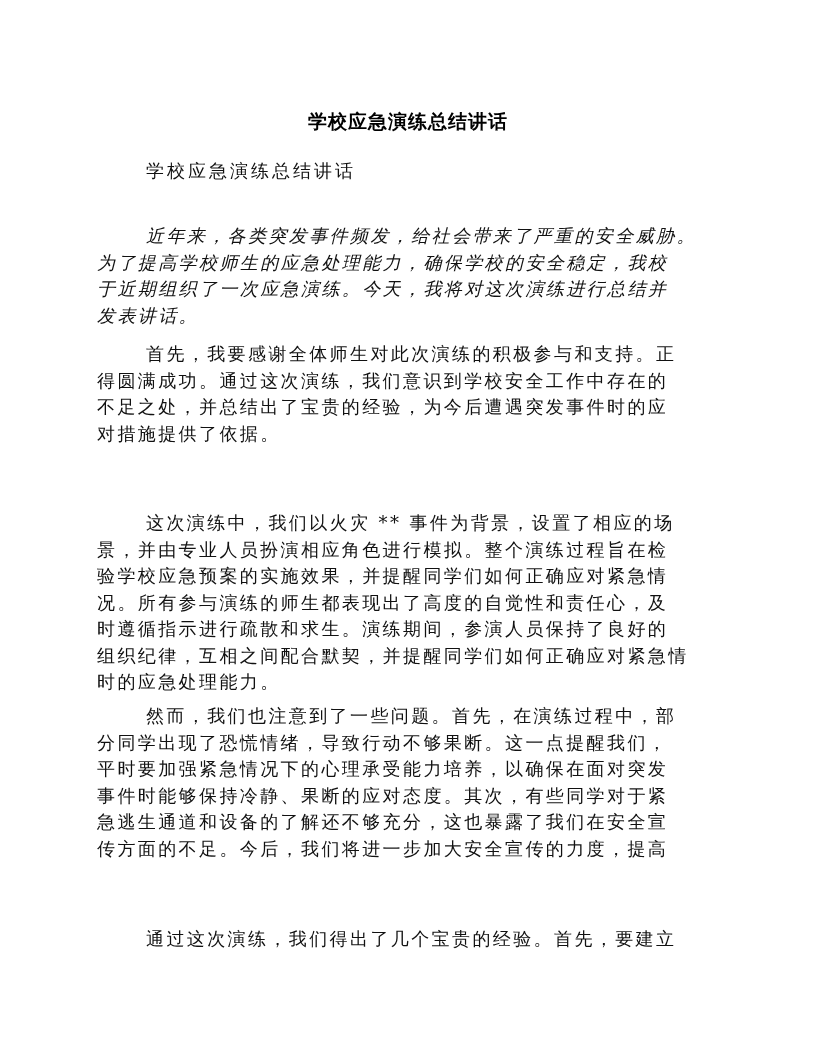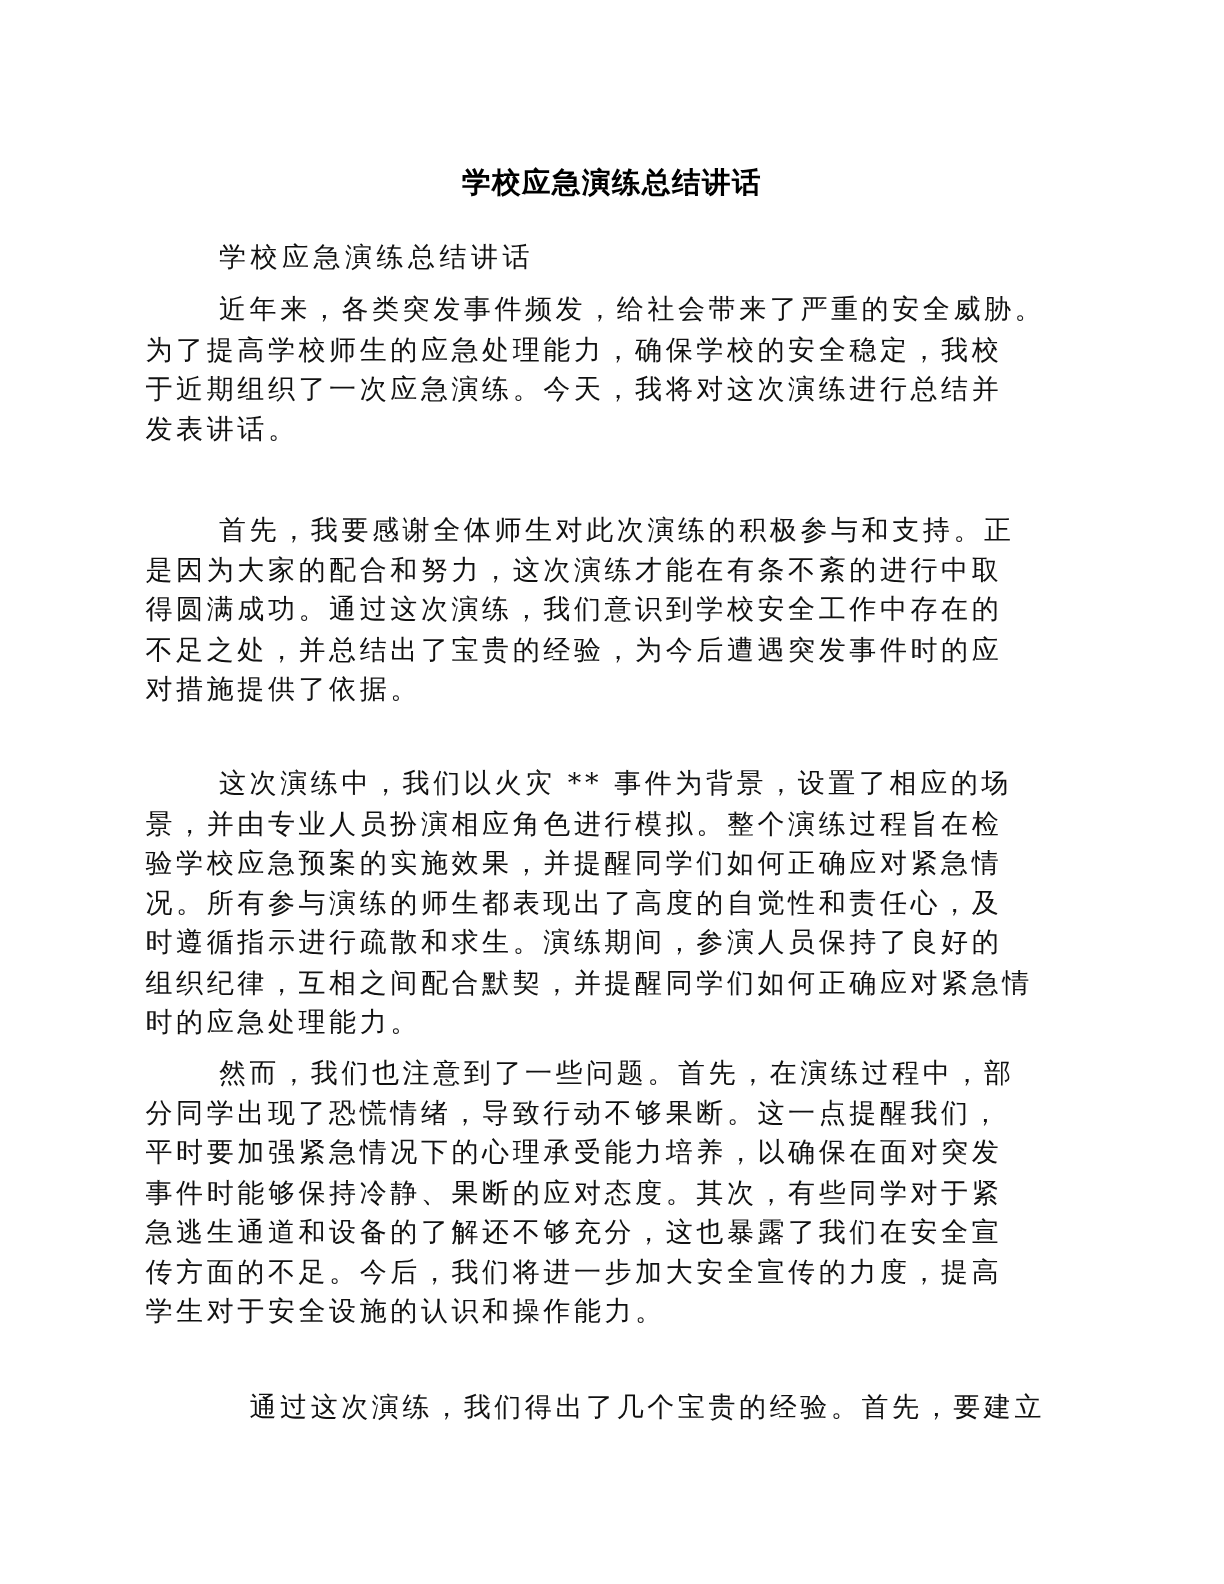--- a/index.html
+++ b/index.html
@@ -13,30 +13,29 @@
   .line { height: 26.5px; line-height: 26.5px; font-size: 18px; white-space: nowrap; letter-spacing: 2.4px; }
   .line.first { padding-left: 49px; }
 </style>
 </head>
 <body>
 
 <div class="page">
   <div class="title">学校应急演练总结讲话</div>
   <div class="subtitle">学校应急演练总结讲话</div>
 
-  <div class="para" style="top:194px;">
+  <div class="para" style="top:223px;font-style:italic;">
     <div class="line first">近年来，各类突发事件频发，给社会带来了严重的安全威胁。</div>
     <div class="line">为了提高学校师生的应急处理能力，确保学校的安全稳定，我校</div>
     <div class="line">于近期组织了一次应急演练。今天，我将对这次演练进行总结并</div>
     <div class="line">发表讲话。</div>
   </div>
 
   <div class="para" style="top:341px;">
     <div class="line first">首先，我要感谢全体师生对此次演练的积极参与和支持。正</div>
-    <div class="line">是因为大家的配合和努力，这次演练才能在有条不紊的进行中取</div>
     <div class="line">得圆满成功。通过这次演练，我们意识到学校安全工作中存在的</div>
     <div class="line">不足之处，并总结出了宝贵的经验，为今后遭遇突发事件时的应</div>
     <div class="line">对措施提供了依据。</div>
   </div>
 
   <div class="para" style="top:510px;">
     <div class="line first">这次演练中，我们以火灾 ** 事件为背景，设置了相应的场</div>
     <div class="line">景，并由专业人员扮演相应角色进行模拟。整个演练过程旨在检</div>
     <div class="line">验学校应急预案的实施效果，并提醒同学们如何正确应对紧急情</div>
     <div class="line">况。所有参与演练的师生都表现出了高度的自觉性和责任心，及</div>
@@ -45,19 +44,18 @@
     <div class="line">时的应急处理能力。</div>
   </div>
 
   <div class="para" style="top:703px;">
     <div class="line first">然而，我们也注意到了一些问题。首先，在演练过程中，部</div>
     <div class="line">分同学出现了恐慌情绪，导致行动不够果断。这一点提醒我们，</div>
     <div class="line">平时要加强紧急情况下的心理承受能力培养，以确保在面对突发</div>
     <div class="line">事件时能够保持冷静、果断的应对态度。其次，有些同学对于紧</div>
     <div class="line">急逃生通道和设备的了解还不够充分，这也暴露了我们在安全宣</div>
     <div class="line">传方面的不足。今后，我们将进一步加大安全宣传的力度，提高</div>
-    <div class="line">学生对于安全设施的认识和操作能力。</div>
   </div>
 
-  <div class="para" style="top:926px;text-align:center;">
+  <div class="para" style="top:926px;">
     <div class="line first">通过这次演练，我们得出了几个宝贵的经验。首先，要建立</div>
   </div>
 </div>
 
 </body></html>

